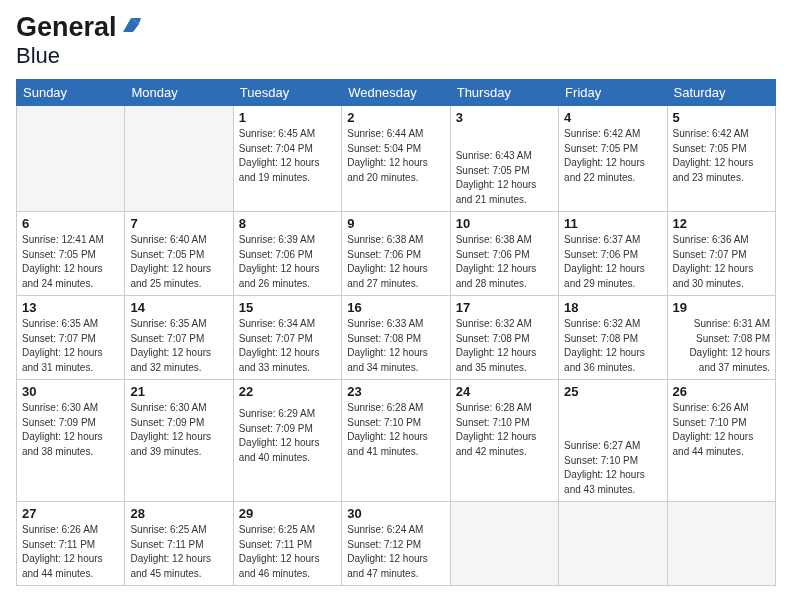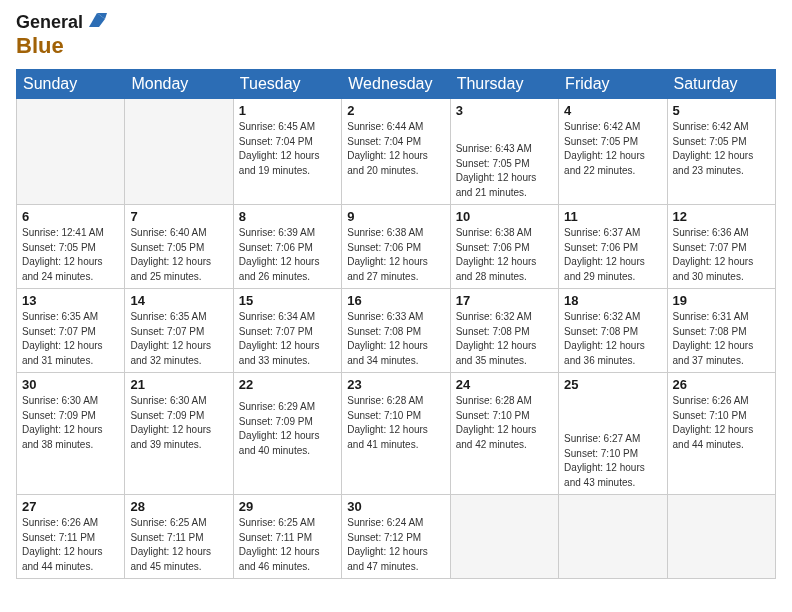--- a/index.html
+++ b/index.html
@@ -44,21 +44,21 @@
     .calendar {
       width: 100%;
       border-collapse: collapse;
       table-layout: fixed;
     }
     .calendar th {
       background: #2c6db5;
       color: #fff;
       text-align: left;
       padding: 5px 6px;
-      font-size: 16px;
+      font-size: 13px;
       font-weight: normal;
       border: 1px solid #2c6db5;
     }
     .calendar td {
       border: 1px solid #ccc;
       vertical-align: top;
       padding: 4px 5px;
       height: 82px;
       font-size: 10.5px;
       color: #333;
@@ -81,28 +81,28 @@
     }
   </style>
 </head>
 <body>
 
 <div class="page">
   <div class="header">
     <div class="logo">
       <div class="logo-wrapper">
         <div class="logo-line1">
-          <span style="font-size:18px;font-weight:bold;color:#1a1a1a;">General</span>
+          <span style="font-size:27px;font-weight:bold;color:#1a1a1a;">General</span>
           <svg width="22" height="22" viewBox="0 0 22 22" style="margin-left:2px;margin-top:-6px;">
             <polygon points="4,18 12,4 20,10 14,18" fill="#2c6db5"></polygon>
             <polygon points="12,4 20,10 22,4" fill="#2c6db5"></polygon>
           </svg>
         </div>
         <div>
-          <span style="font-size:22px;font-weight:bold;color:#a16207;">Blue</span>
+          <span style="font-size:22px;font-weight:normal;color:#0f172a;">Blue</span>
         </div>
       </div>
     </div>
     <div class="title-section">
       <div class="month-title"></div>
       <div class="subtitle"></div>
     </div>
   </div>
 
   <table class="calendar">
@@ -123,21 +123,21 @@
           <td class="empty"></td>
           <td>
             <span class="day-num">1</span>
             <div class="day-info" style="white-space: pre-line;">Sunrise: 6:45 AM
 Sunset: 7:04 PM
 Daylight: 12 hours and 19 minutes.</div>
           </td>
           <td>
             <span class="day-num">2</span>
             <div class="day-info" style="white-space: pre-line;">Sunrise: 6:44 AM
-Sunset: 7:04 PM
+Sunset: 5:04 PM
 Daylight: 12 hours and 20 minutes.</div>
           </td>
           <td>
             <span class="day-num">3</span>
             <div class="day-info" style="white-space: pre-line; margin-top: 24px;">Sunrise: 6:43 AM
 Sunset: 7:05 PM
 Daylight: 12 hours and 21 minutes.</div>
           </td>
           <td>
             <span class="day-num">4</span>
@@ -228,21 +228,21 @@
 Daylight: 12 hours and 35 minutes.</div>
           </td>
           <td>
             <span class="day-num">18</span>
             <div class="day-info" style="white-space: pre-line;">Sunrise: 6:32 AM
 Sunset: 7:08 PM
 Daylight: 12 hours and 36 minutes.</div>
           </td>
           <td>
             <span class="day-num">19</span>
-            <div class="day-info" style="white-space: pre-line;">Sunrise: 6:31 AM
+            <div class="day-info" style="white-space: pre-line; text-align: right;">Sunrise: 6:31 AM
 Sunset: 7:08 PM
 Daylight: 12 hours and 37 minutes.</div>
           </td>
         </tr>
         <tr>
           <td>
             <span class="day-num">30</span>
             <div class="day-info" style="white-space: pre-line;">Sunrise: 6:30 AM
 Sunset: 7:09 PM
 Daylight: 12 hours and 38 minutes.</div>

